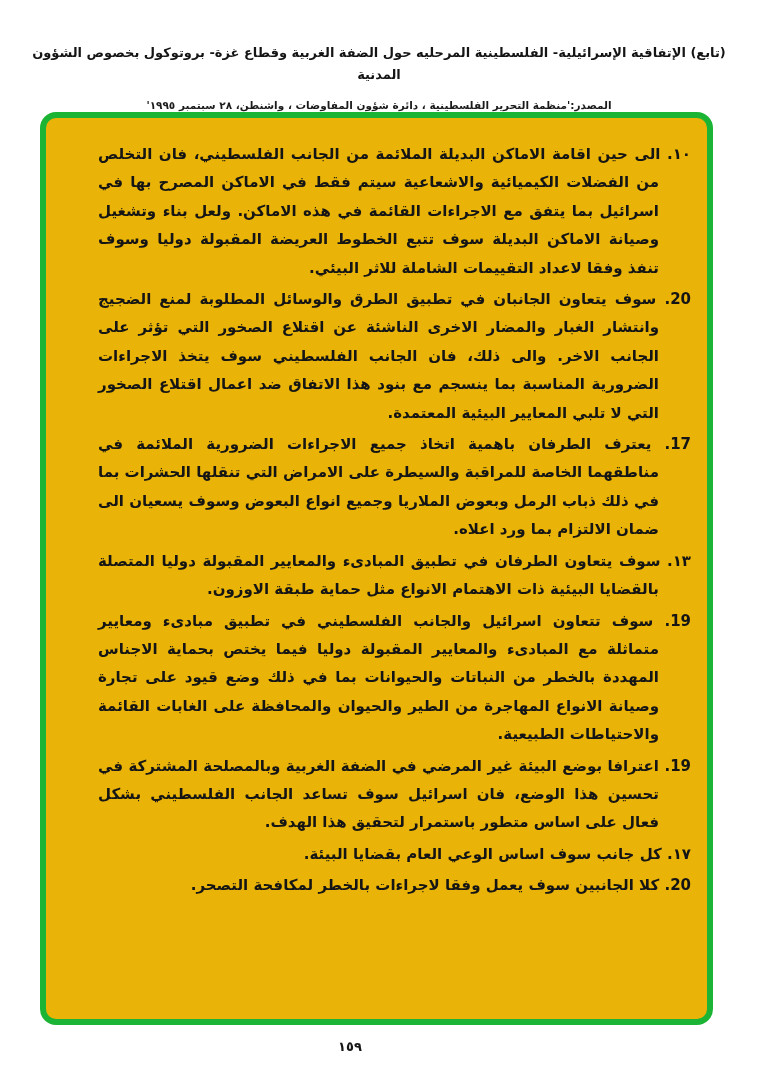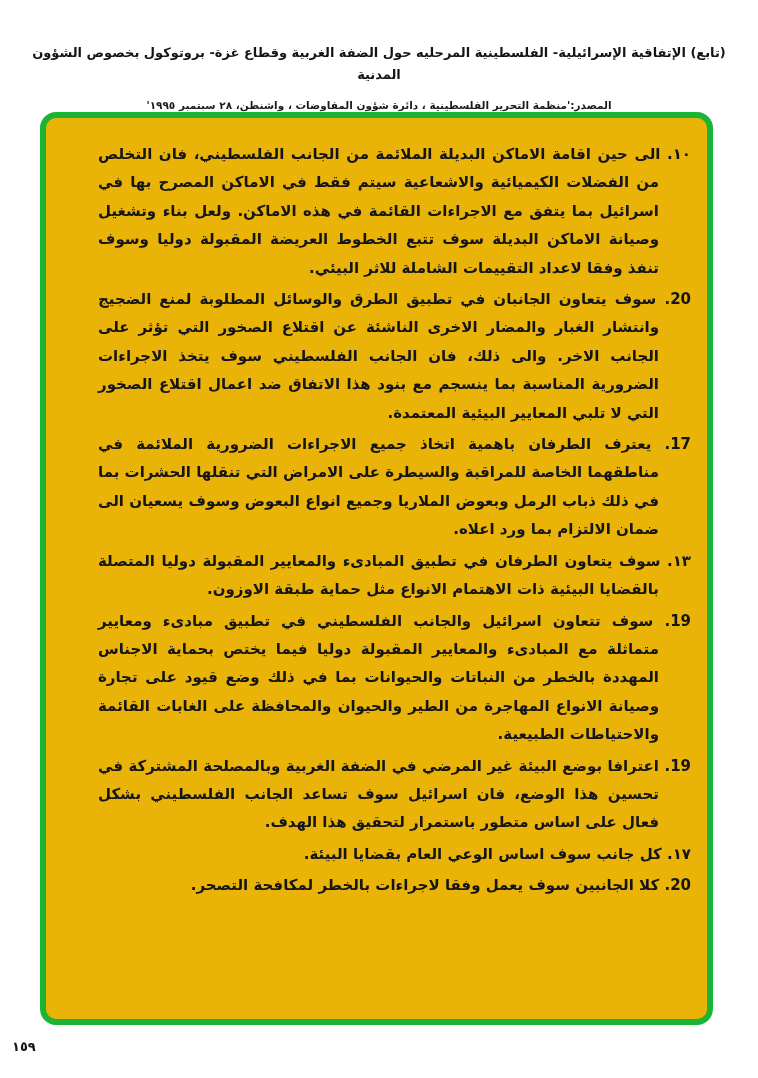--- a/index.html
+++ b/index.html
@@ -66,23 +66,23 @@
   }
   .item-number {
     display: inline;
   }
   .item-text {
     display: inline;
   }
   .page-footer {
     position: absolute;
     top: 1036px;
-    left: 12px;
+    left: 4px;
     width: 692px;
-    text-align: left;
+    text-align: center;
     direction: rtl;
   }
   .page-number {
     font-size: 13px;
     font-weight: bold;
     letter-spacing: 2px;
   }
 </style>
 </head>
 <body>

